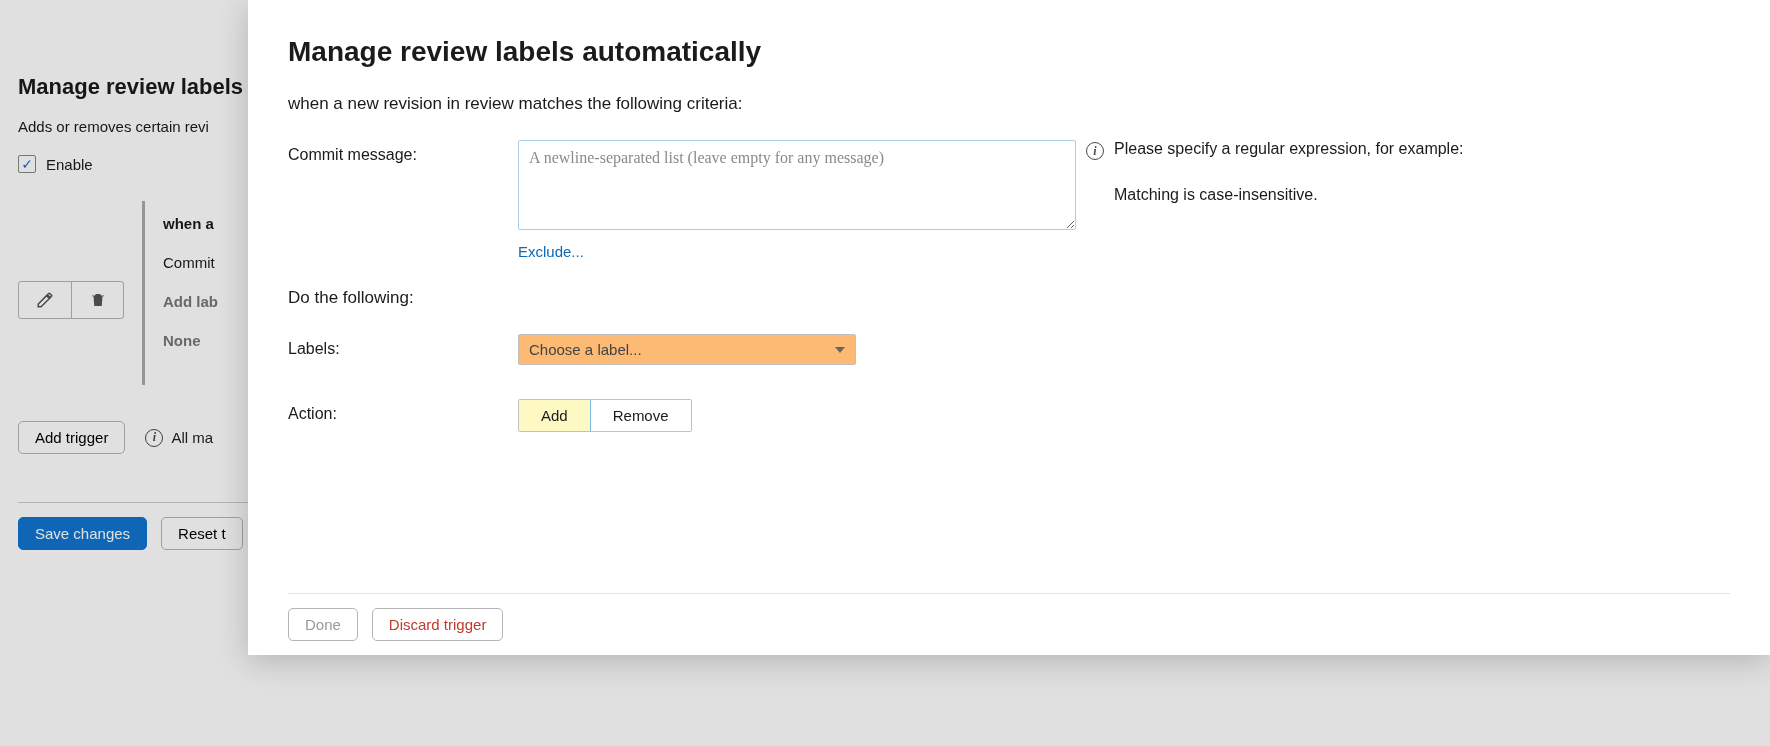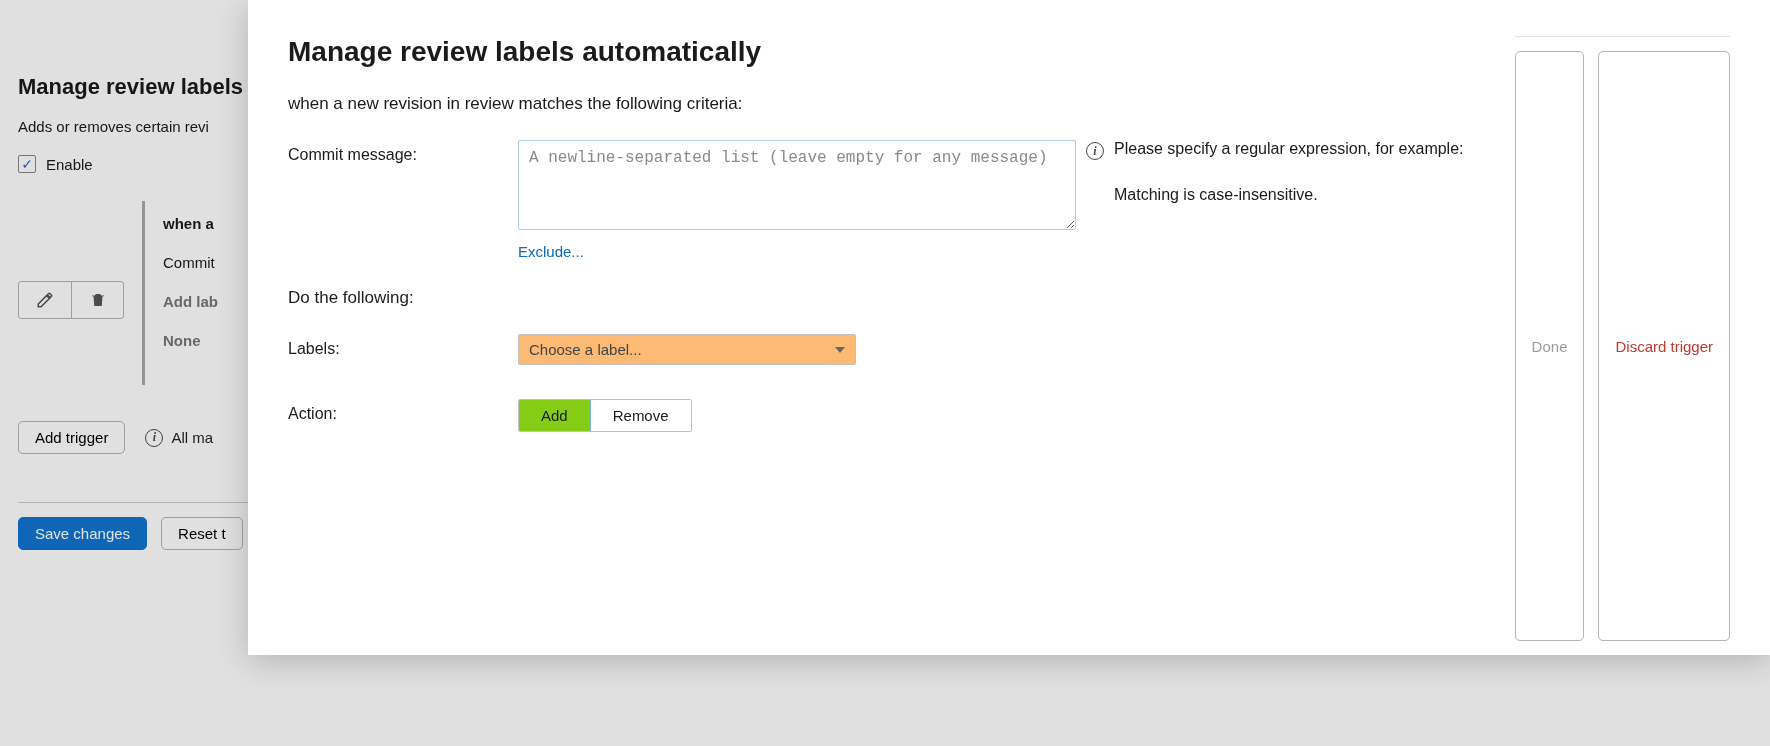--- a/index.html
+++ b/index.html
@@ -125,21 +125,21 @@
       position: absolute;
       top: 0;
       left: 248px;
       right: 0;
       height: 655px;
       background: #fff;
       z-index: 20;
       box-shadow: 0 6px 30px rgba(0,0,0,0.2);
       padding: 36px 40px 0 40px;
       display: flex;
-      flex-direction: row;
+      flex-direction: column;
     }
     .modal h1 {
       font-size: 28px;
       font-weight: 600;
       margin-bottom: 26px;
     }
     .modal .section-title {
       font-weight: 400;
       font-size: 17px;
       margin-bottom: 26px;
@@ -161,21 +161,21 @@
     }
     .form-control-col {
       width: 558px;
     }
     textarea.textarea {
       width: 100%;
       height: 90px;
       border: 1px solid #aecde9;
       border-radius: 2px;
       padding: 8px 10px;
-      font-family: Liberation Mono, monospace;
+      font-family: Liberation Serif, serif;
       font-size: 16px;
       resize: both;
       color: #333;
     }
     textarea.textarea::placeholder { color: #8a8a8a; }
     .exclude-link {
       color: #0a6bb8;
       margin-top: 10px;
       cursor: pointer;
       display: inline-block;
@@ -218,21 +218,21 @@
       width: fit-content;
     }
     .seg-btn {
       padding: 7px 22px;
       font-size: 15px;
       background: #fff;
       cursor: pointer;
     }
     .seg-btn + .seg-btn { border-left: 1px solid #c0c0c0; }
     .seg-btn.active {
-      background: #84cc16;
+      background: #fef9c3;
       border: 1px solid #7ab7e8;
       margin: -1px;
       z-index: 1;
       position: relative;
     }
     .modal-footer {
       border-top: 1px solid #e3e3e3;
       padding: 14px 0;
       display: flex;
       gap: 14px;

